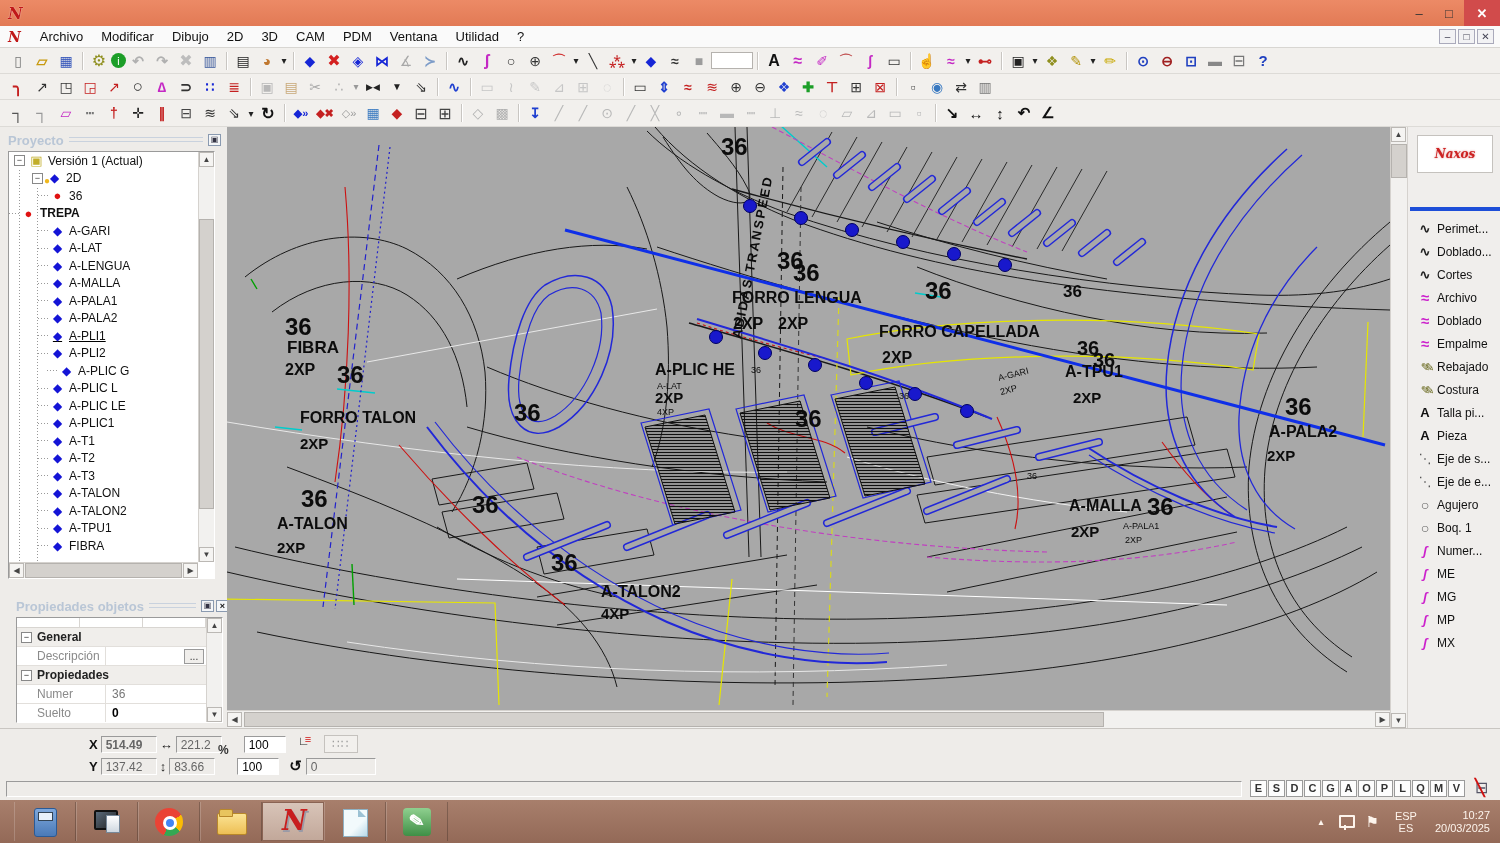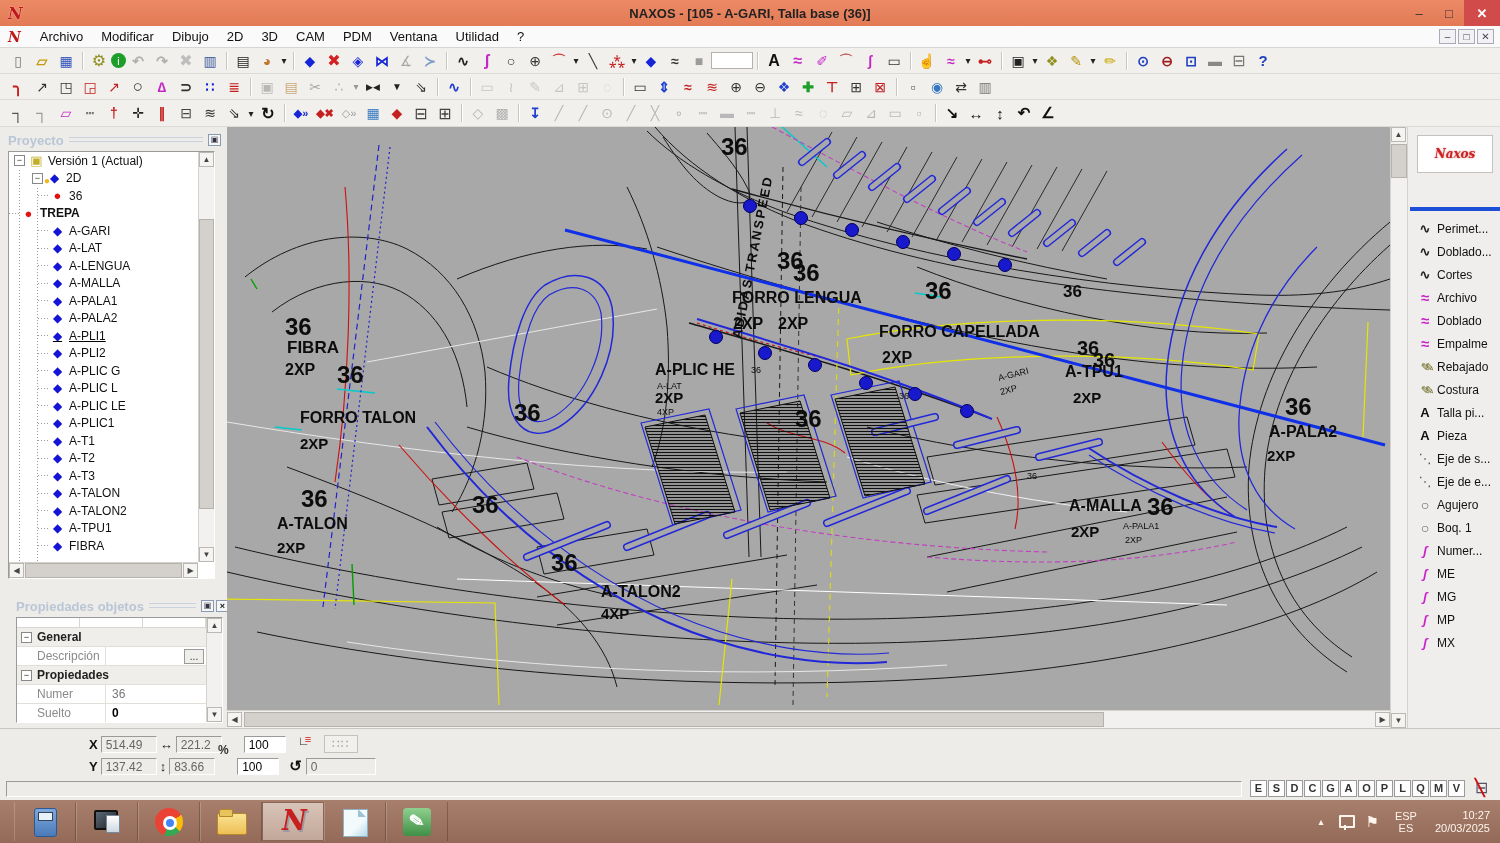--- a/index.html
+++ b/index.html
@@ -192,21 +192,20 @@
   .tray-2line { font-size:11px; line-height:12px; text-align:center; margin-right:18px; }
   #clock { font-size:11px; line-height:13px; text-align:right; margin-right:10px; }
 </style>
 </head>
 <body>
 
 <div id="app">
 
   <div id="titlebar">
     <span id="title-logo">N</span>
-    <span id="title-text">NAXOS - [105 - A-GARI, Talla base (36)]</span>
     <div id="title-ctls">
       <span class="win-ctl">–</span>
       <span class="win-ctl">□</span>
       <span class="win-ctl close">✕</span>
     </div>
   </div>
 
   <div id="menubar">
     <span id="menu-logo">N</span>
     <span class="menu-item">Archivo</span>
@@ -451,21 +450,21 @@
             <div class="tree-row" style="padding-left:29px;text-decoration:underline;">
               <span class="tstub"></span>
               <span class="tree-ico" data-icon="blue-diamond"></span>
               <span class="tree-lbl">A-PLI1</span>
             </div>
             <div class="tree-row" style="padding-left:29px;">
               <span class="tstub"></span>
               <span class="tree-ico" data-icon="blue-diamond"></span>
               <span class="tree-lbl">A-PLI2</span>
             </div>
-            <div class="tree-row" style="padding-left:29px;">
+            <div class="tree-row" style="padding-left:29px;margin-left:9px;">
               <span class="tstub"></span>
               <span class="tree-ico" data-icon="blue-diamond"></span>
               <span class="tree-lbl">A-PLIC G</span>
             </div>
             <div class="tree-row" style="padding-left:29px;">
               <span class="tstub"></span>
               <span class="tree-ico" data-icon="blue-diamond"></span>
               <span class="tree-lbl">A-PLIC L</span>
             </div>
             <div class="tree-row" style="padding-left:29px;">
@@ -868,21 +867,21 @@
             <span class="tool-ico" data-icon="curve-magenta-icon"></span>
             <span class="tool-lbl">MX</span>
           </div>
       </div>
     </div>
   </div>
 
   <div id="statusbar">
     <div class="st-row" style="top:5px;">
       <span class="st-ico">X</span>
-      <span class="st-field" style="width:56px;">514.49</span>
+      <span class="st-field" style="width:56px;font-weight:bold;">514.49</span>
       <span class="st-ico">↔</span>
       <span class="st-field" style="width:46px;">221.2</span>
       <span class="st-field white" style="width:42px;margin-left:22px;">100</span>
       <span class="axis-ico"></span>
       <span class="dots2-btn">∷∷</span>
     </div>
     <div class="st-row" style="top:27px;">
       <span class="st-ico">Y</span>
       <span class="st-field" style="width:56px;">137.42</span>
       <span class="st-ico">↕</span>

